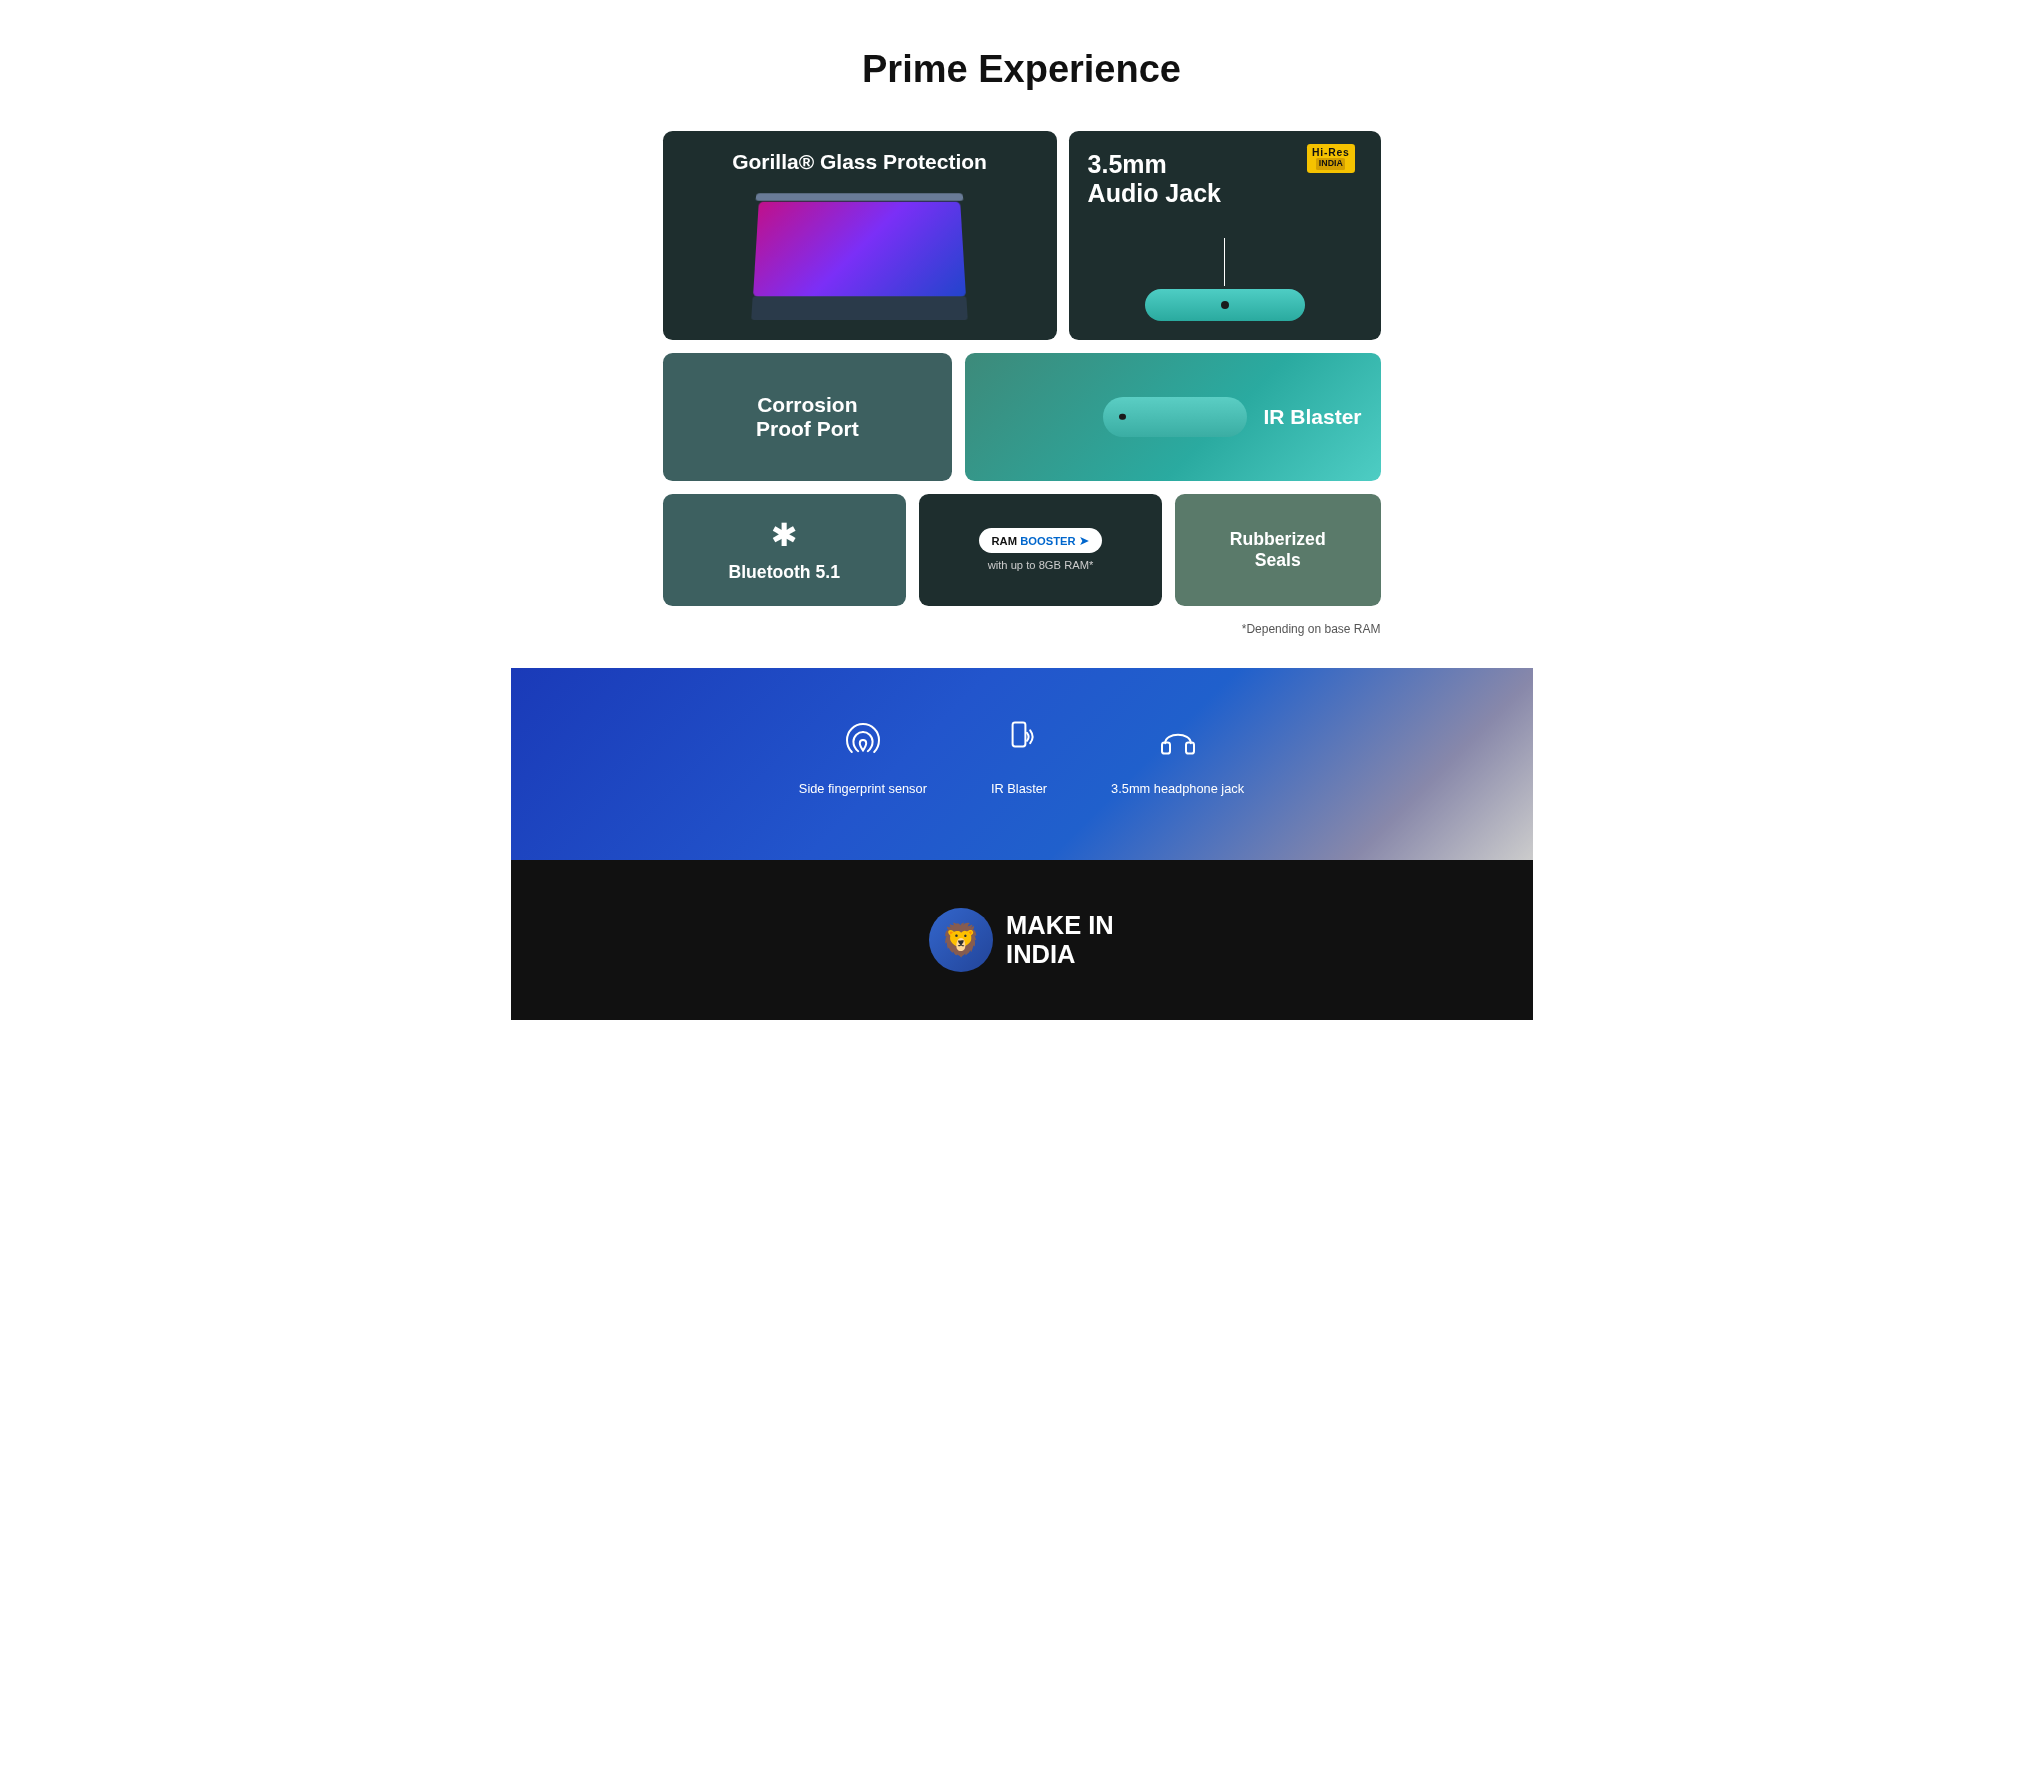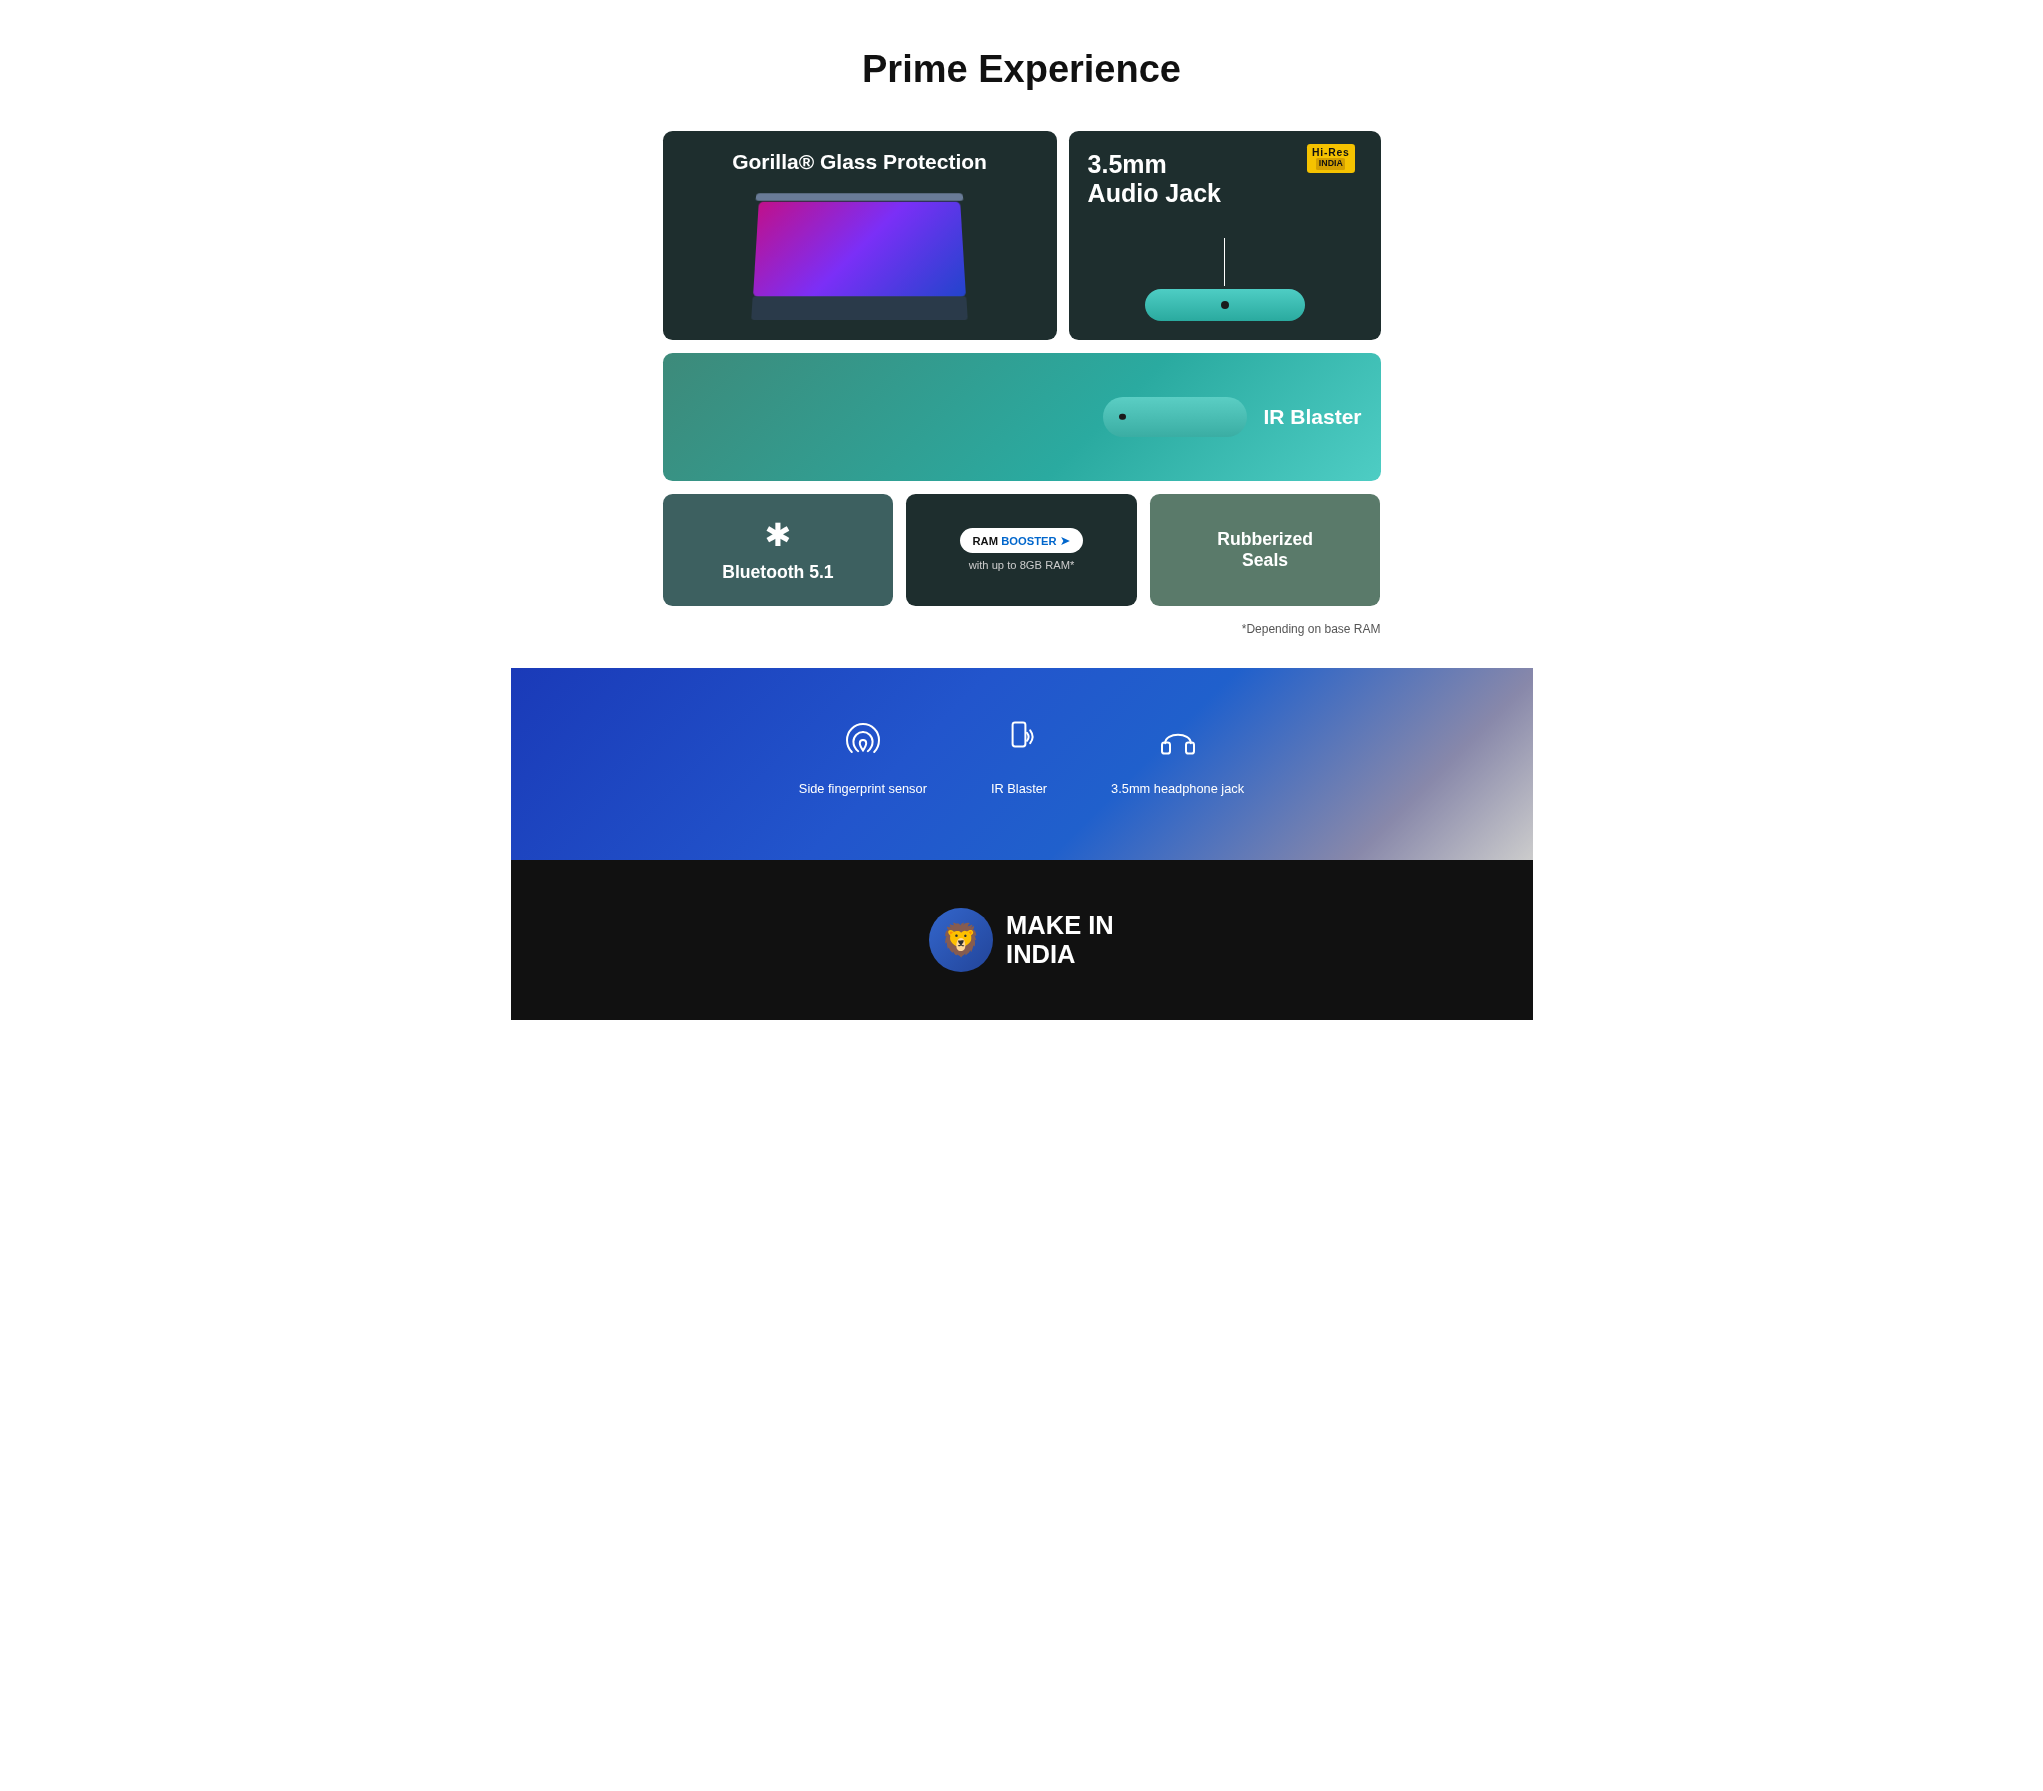--- a/index.html
+++ b/index.html
@@ -281,21 +281,20 @@
     }
     .ram-text { font-size: 11.2px; font-weight: 800; color: #111; }
     .booster-text { font-size: 11.2px; font-weight: 800; color: #0066cc; }
     .arrow-icon { color: #0066cc; font-size: 12.8px; }
     .card-ram .sub { font-size: 11.2px; color: #ccc; text-align: center; }
 
     .card-rubber {
       flex: 1;
       background: #5a7a6a;
       border-radius: 9.6px;
-      padding: 19px;
       color: #fff;
       min-height: 112px;
       display: flex;
       align-items: center;
       justify-content: center;
       text-align: center;
     }
     .card-rubber .label {
       font-size: 17.6px;
       font-weight: 700;
@@ -407,20 +406,23 @@
         <div class="audio-jack-visual">
           <div class="jack-line"></div>
           <div class="phone-side"></div>
         </div>
       </div>
 
     </div>
 
     <div class="row2">
 
+      <div class="card-corrosion">
+        <span>Corrosion<br>Proof Port</span>
+      </div>
 
       <div class="card-ir">
         <div class="phone-top-view"></div>
         <span>IR Blaster</span>
       </div>
 
     </div>
 
     <div class="row3">
 

